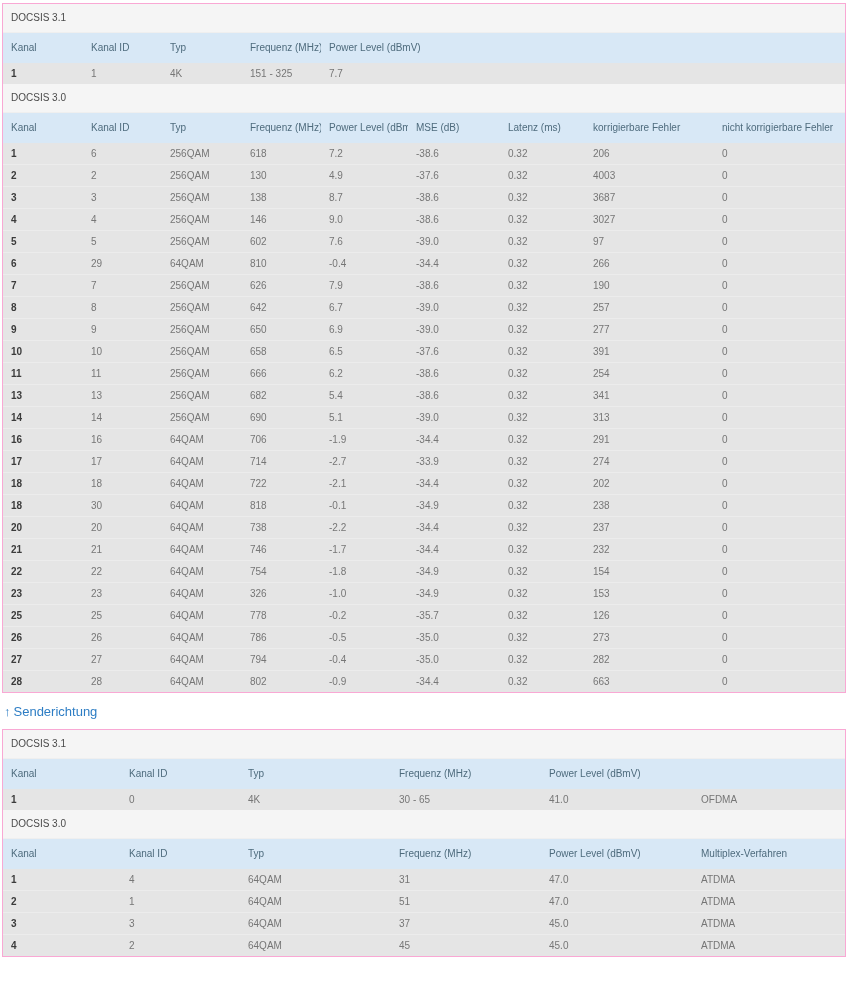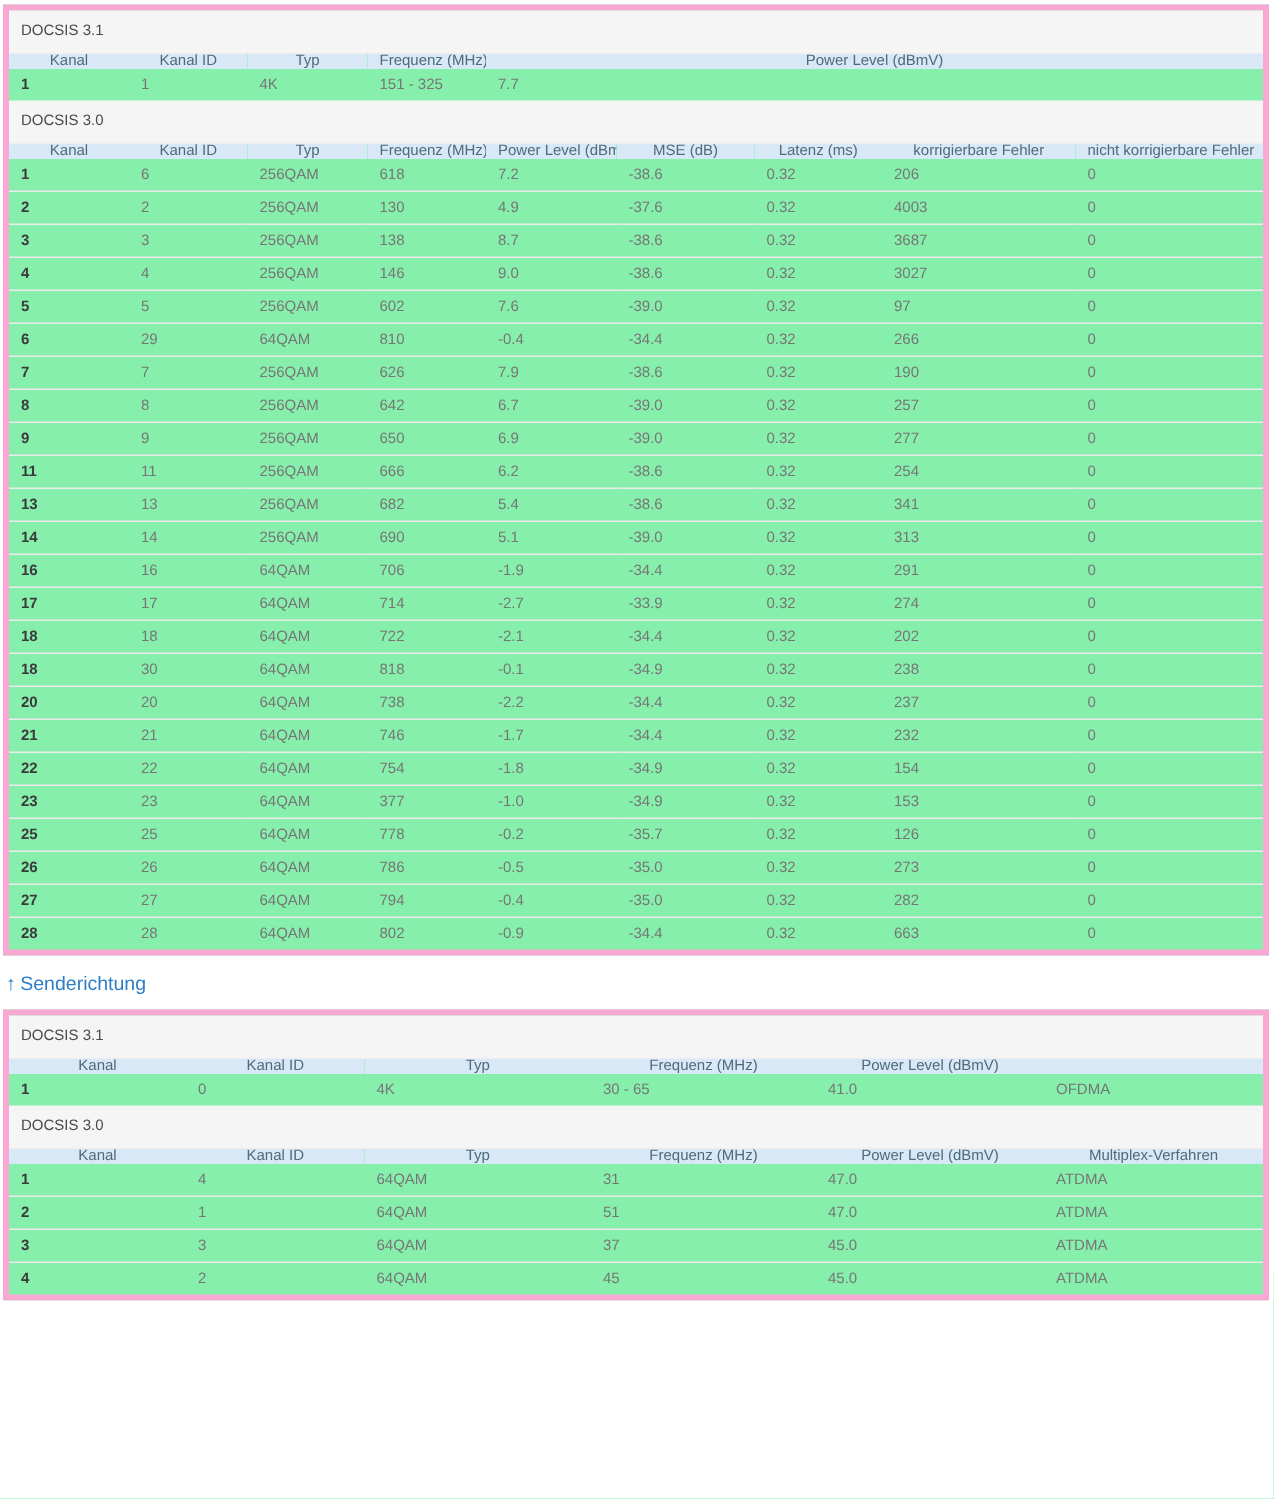--- a/index.html
+++ b/index.html
@@ -4,22 +4,22 @@
 <style>
   * { box-sizing: border-box; margin: 0; padding: 0; }
   html, body {
     background: #ffffff;
     font-family: "Liberation Sans", sans-serif;
     width: 849px;
   }
   .page { padding: 3px 3px 0 2px; }
 
   .tables-container {
-    border: 4px solid #f9a8d4;
-    background: #86efac;
+    border: 1px solid #f9a8d4;
+    background: #e5e5e5;
   }
 
   .section-row {
     background: #f5f5f5;
     color: #4a4a4a;
     font-size: 10px;
     line-height: 10px;
     padding: 9px 8px;
     border-bottom: 1px solid #efefef;
   }
@@ -28,22 +28,22 @@
     border-collapse: collapse;
     width: 100%;
     table-layout: fixed;
   }
   thead th {
     background: #d8e8f6;
     color: #4e6b7d;
     font-size: 10px;
     line-height: 10px;
     font-weight: normal;
-    text-align: center;
-    padding: 0 8px;
+    text-align: left;
+    padding: 10px 8px;
     white-space: nowrap;
     overflow: hidden;
   }
   tbody td {
     color: #767676;
     font-size: 10px;
     line-height: 11px;
     padding: 5px 8px;
     border-bottom: 1px solid #ececec;
     white-space: nowrap;
@@ -223,20 +223,31 @@
             <td>9</td>
             <td>256QAM</td>
             <td>650</td>
             <td>6.9</td>
             <td>-39.0</td>
             <td>0.32</td>
             <td>277</td>
             <td>0</td>
           </tr>
           <tr>
+            <td class="c-first">10</td>
+            <td>10</td>
+            <td>256QAM</td>
+            <td>658</td>
+            <td>6.5</td>
+            <td>-37.6</td>
+            <td>0.32</td>
+            <td>391</td>
+            <td>0</td>
+          </tr>
+          <tr>
             <td class="c-first">11</td>
             <td>11</td>
             <td>256QAM</td>
             <td>666</td>
             <td>6.2</td>
             <td>-38.6</td>
             <td>0.32</td>
             <td>254</td>
             <td>0</td>
           </tr>
@@ -336,21 +347,21 @@
             <td>-1.8</td>
             <td>-34.9</td>
             <td>0.32</td>
             <td>154</td>
             <td>0</td>
           </tr>
           <tr>
             <td class="c-first">23</td>
             <td>23</td>
             <td>64QAM</td>
-            <td>377</td>
+            <td>326</td>
             <td>-1.0</td>
             <td>-34.9</td>
             <td>0.32</td>
             <td>153</td>
             <td>0</td>
           </tr>
           <tr>
             <td class="c-first">25</td>
             <td>25</td>
             <td>64QAM</td>

